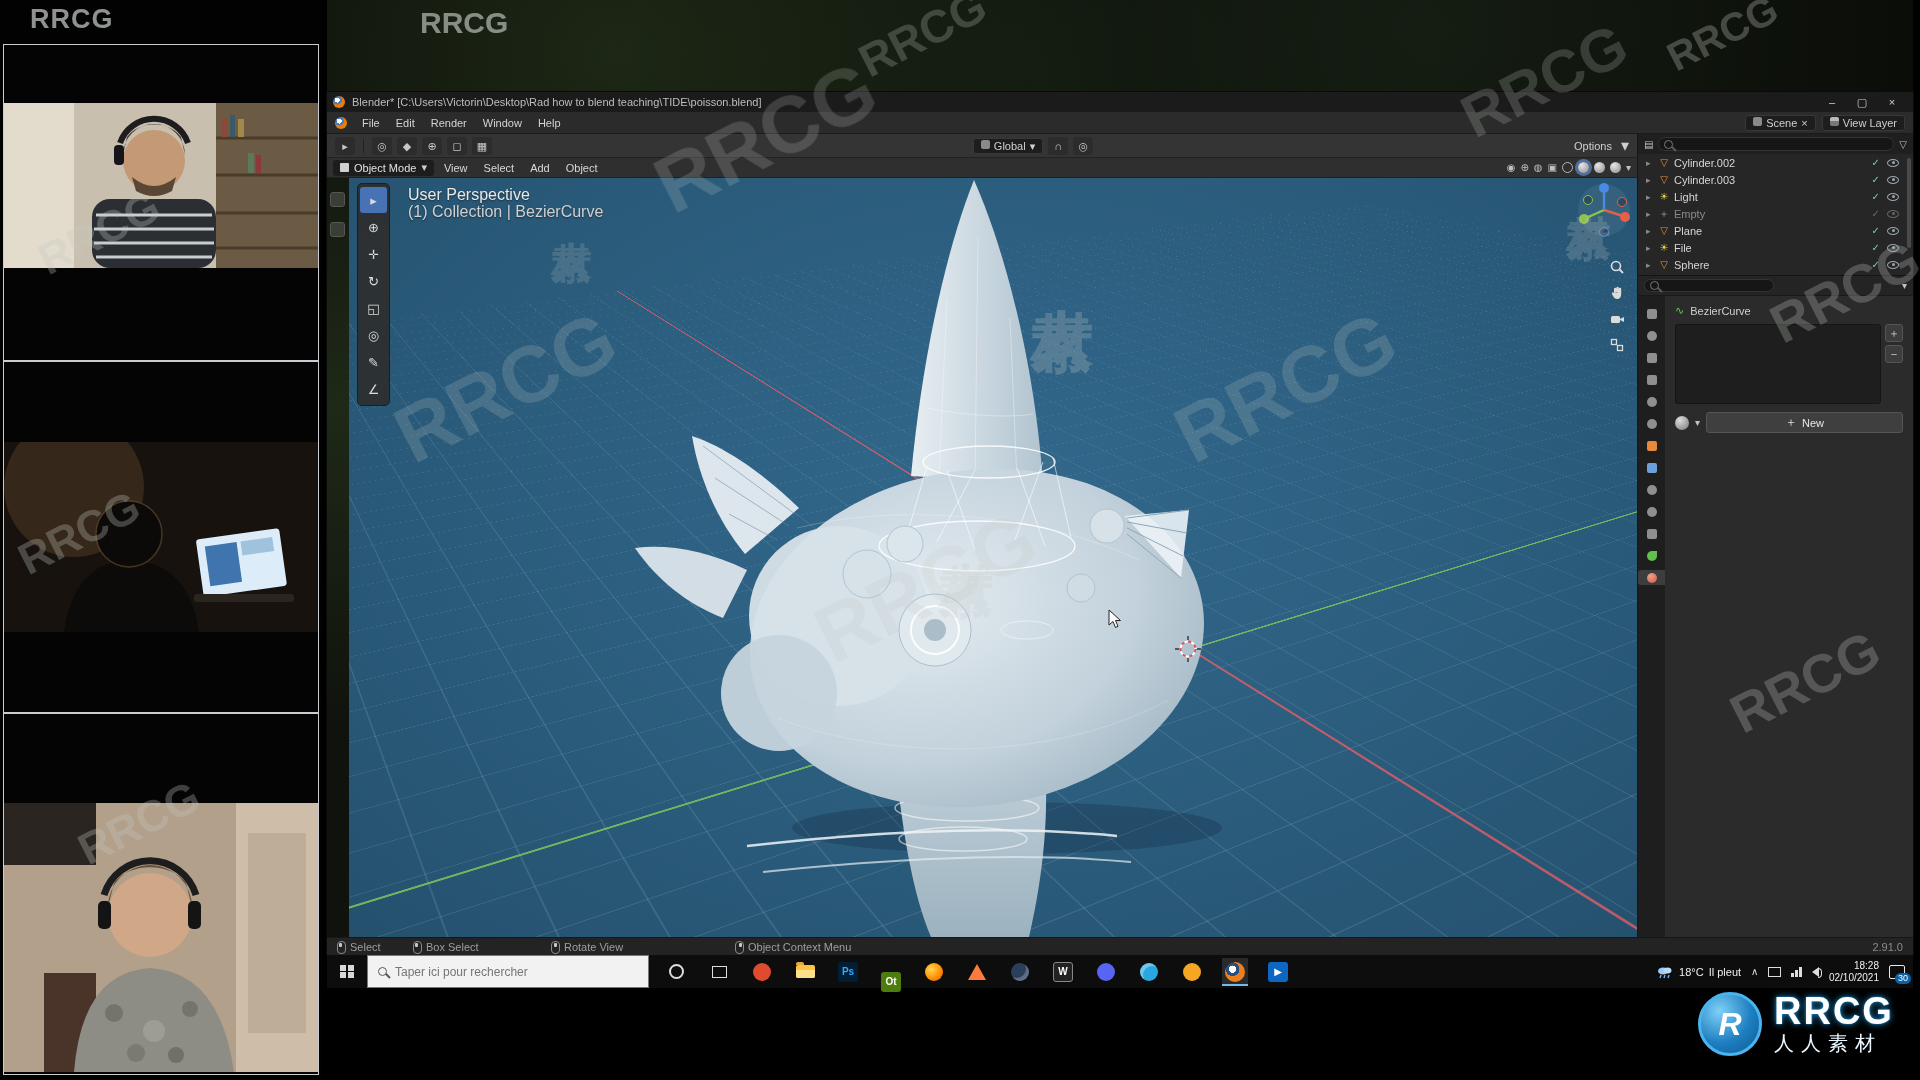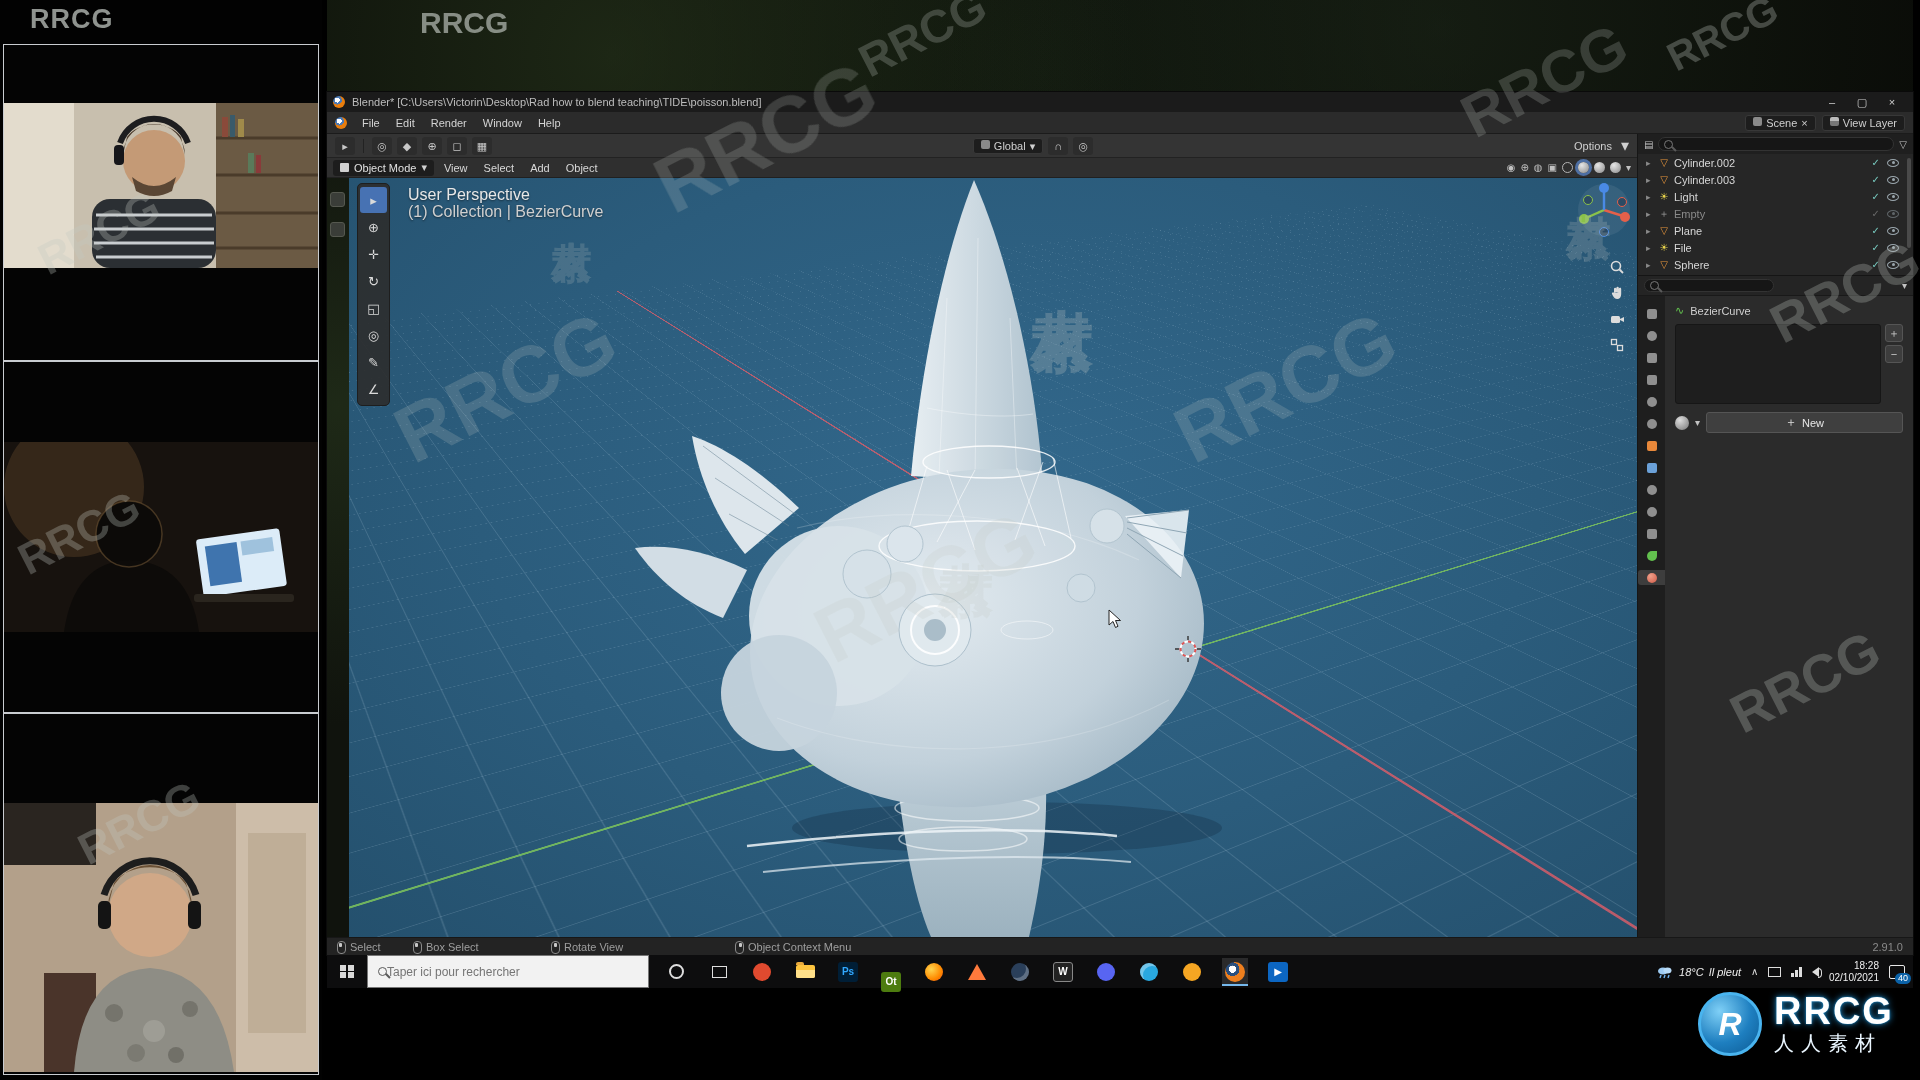--- a/index.html
+++ b/index.html
@@ -143,40 +143,40 @@
   .sb-item { position:absolute; top:0; line-height:18px; display:flex; align-items:center; gap:4px; }
   .mico { width:9px; height:13px; border:1px solid #8a8a8a; border-radius:4px; position:relative; display:inline-block; }
   .mico::before { content:""; position:absolute; top:1px; width:3px; height:4px; background:#c8c8c8; border-radius:1px; }
   .mico.l::before { left:1px; } .mico.m::before { left:2px; } .mico.r::before { right:1px; }
 
   
   #taskbar { position:absolute; left:327px; top:955px; width:1586px; height:33px; background:#0d0d0e; display:flex; align-items:center; z-index:20; }
   .start-btn { width:40px; height:33px; display:flex; align-items:center; justify-content:center; }
   .win-logo { width:14px; height:14px; display:grid; grid-template-columns:6px 6px; grid-template-rows:6px 6px; gap:1.5px; }
   .win-logo div { background:#d8d8d8; }
-  .tb-search { width:282px; height:33px; background:#f2f2f2; border:1px solid #777; display:flex; align-items:center; padding:0 10px; }
+  .tb-search { width:282px; height:33px; background:#f2f2f2; border:1px solid #777; display:flex; align-items:center; gap:8px; padding:0 10px; }
   .tb-search input { border:none; outline:none; background:transparent; font-size:12px; color:#444; width:230px; font-family:inherit; }
   .search-glyph { width:9px; height:9px; border:1.6px solid #5a5a5a; border-radius:50%; position:relative; flex:0 0 auto; }
   .search-glyph::after { content:""; position:absolute; width:6px; height:1.6px; background:#5a5a5a; transform:rotate(45deg); right:-5px; bottom:-2px; }
   .tb-apps { display:flex; align-items:center; gap:17px; margin-left:14px; }
   .tb-app { width:26px; height:28px; display:flex; align-items:center; justify-content:center; position:relative; }
   .tb-app.active { background:rgba(255,255,255,.12); box-shadow:inset 0 -2px 0 #76b9ed; }
   .ic-ring { width:15px; height:15px; border:2px solid #dedede; border-radius:50%; }
   .ic-taskview { width:15px; height:12px; border:1.6px solid #dedede; }
   .ic-circle { width:18px; height:18px; border-radius:50%; }
   .ic-folder { width:19px; height:13px; background:#fdc43f; border-radius:2px; position:relative; }
   .ic-folder::before { content:""; position:absolute; top:-3px; left:0; width:8px; height:3px; background:#e8a93c; border-radius:2px 2px 0 0; }
   .ic-folder::after { content:""; position:absolute; left:0; bottom:0; width:19px; height:8px; background:#ffe08a; border-radius:0 0 2px 2px; }
   .ic-tile { width:20px; height:20px; border-radius:3px; display:flex; align-items:center; justify-content:center; font-size:10px; font-weight:700; }
   .ic-tri { width:0; height:0; border-left:9px solid transparent; border-right:9px solid transparent; border-bottom:16px solid #ff7a3c; }
   .ic-blender { width:20px; height:20px; border-radius:50%;
      background:radial-gradient(circle at 38% 36%, #ffffff 0 20%, #2a4f7e 21% 38%, #ee7f1e 39% 100%); }
   .ic-play-tile { width:20px; height:20px; background:#0c66c2; border-radius:3px; color:#fff; font-size:10px; display:flex; align-items:center; justify-content:center; }
   .tray { margin-left:auto; display:flex; align-items:center; gap:10px; padding-right:8px; color:#e8e8e8; }
-  .weather { display:flex; align-items:center; gap:5px; font-size:11px; color:#eee;font-style:italic; }
+  .weather { display:flex; align-items:center; gap:5px; font-size:11px; color:#eee; }
   .chev { color:#ddd; font-size:10px; }
   .tray-ic { width:13px; height:10px; border:1.4px solid #ddd; }
   .sigbars { display:flex; align-items:flex-end; gap:1.5px; height:11px; }
   .sigbars div { width:2.5px; background:#ddd; }
   .spk { width:0; height:0; border-top:5px solid transparent; border-bottom:5px solid transparent; border-right:7px solid #ddd; position:relative; }
   .spk::before { content:""; position:absolute; right:-10px; top:-4px; width:3px; height:8px; border:1.4px solid #ddd; border-left:none; border-radius:0 6px 6px 0; }
   .clock { text-align:right; font-size:10px; line-height:12px; color:#f0f0f0; }
   .notif { position:relative; width:16px; height:14px; border:1.4px solid #e8e8e8; border-radius:2px; }
   .notif-badge { position:absolute; right:-7px; bottom:-6px; font-size:9px; color:#fff; background:#0b62a8; border-radius:7px; padding:0 3px; line-height:11px; }
 
@@ -780,21 +780,21 @@
           <div style="height:4px"></div>
           <div style="height:7px"></div>
           <div style="height:10px"></div>
         </span>
       <span class="spk"></span>
       <span class="clock">
         <div>18:28</div>
         <div>02/10/2021</div>
       </span>
       <span class="notif">
-        <span class="notif-badge">40</span>
+        <span class="notif-badge">30</span>
       </span>
     </div>
   </div>
 
   <div id="rrcg-logo">
     <div class="logo-badge">
         <span>R</span>
       </div>
     <div class="logo-texts">
       <div class="big">RRCG</div>

